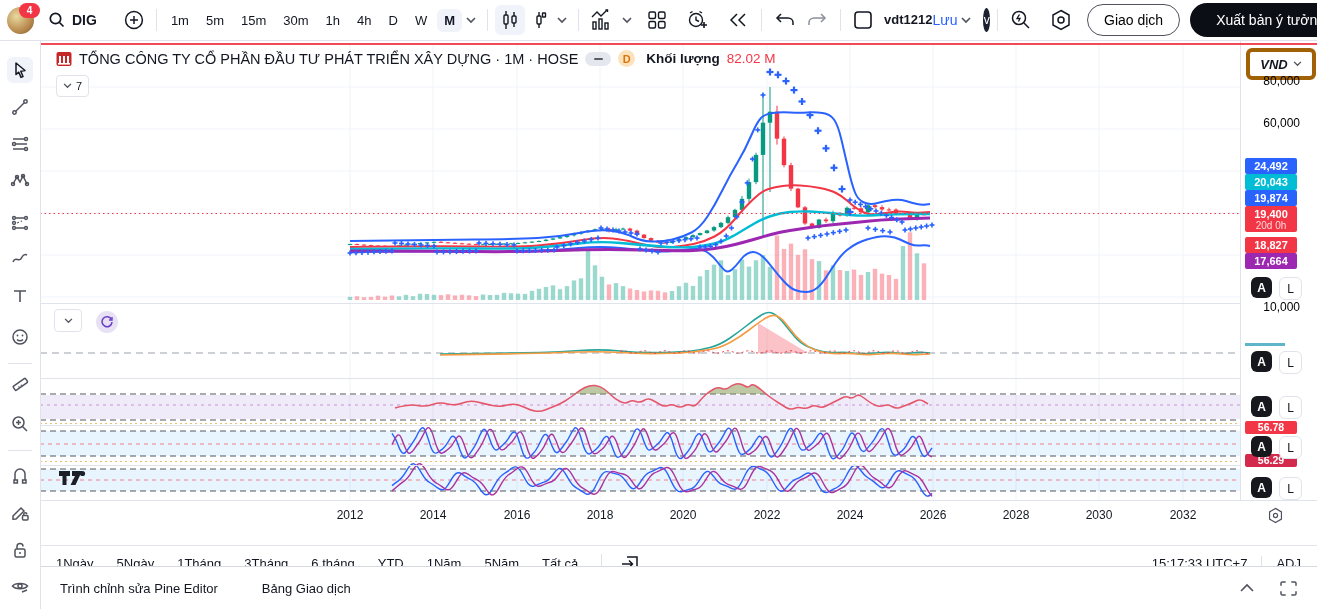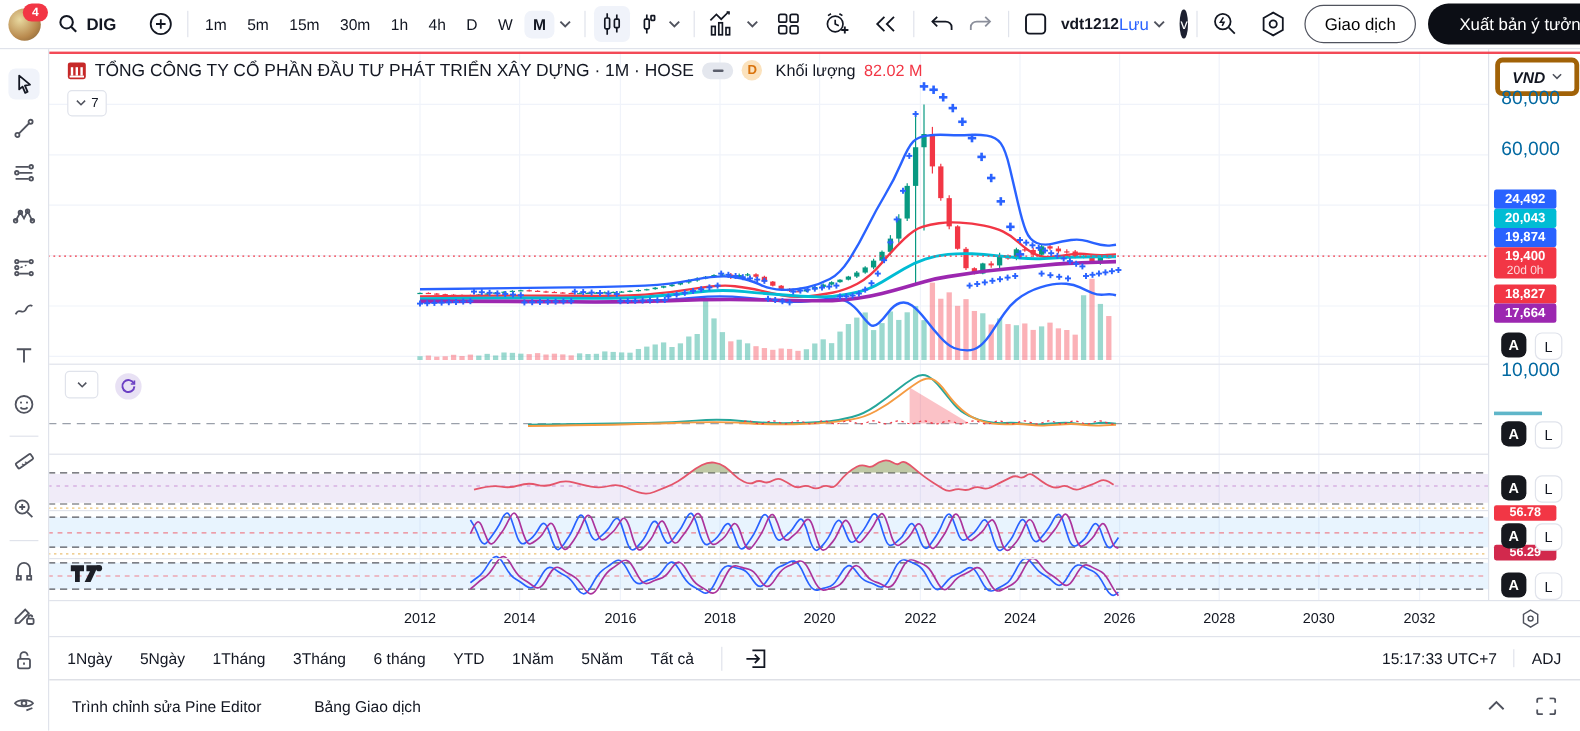--- a/index.html
+++ b/index.html
@@ -36,48 +36,48 @@
   #red-topline{position:absolute;left:40px;top:43px;width:1277px;height:1.5px;background:rgba(242,54,69,.9);z-index:12;}
   #plot{position:absolute;left:40px;top:40px;z-index:5;}
   .pane-divider{position:absolute;left:40px;width:1277px;height:1px;background:#e0e3eb;z-index:8;}
   
   #legend{position:absolute;left:56px;top:50px;z-index:15;display:flex;align-items:center;gap:7px;}
   #legend-title{font-size:14.5px;font-weight:500;}
   #interval-pill{width:26px;height:14px;border-radius:8px;background:#e4e7ee;display:flex;align-items:center;justify-content:center;}
   #interval-pill div{width:9px;height:2px;background:#5a5e6b;border-radius:1px;}
   #d-badge{width:17px;height:17px;border-radius:50%;background:#fbe2bd;color:#d9730d;font-size:11px;font-weight:700;
     display:flex;align-items:center;justify-content:center;}
-  #vol-label{font-size:13.5px;margin-left:4px;}
+  #vol-label{font-size:13.5px;margin-left:4px;font-weight:bold;}
   #vol-value{font-size:13.5px;color:#f23645;}
   #objtree-btn{position:absolute;left:56px;top:75px;z-index:15;border:1px solid #e0e3eb;border-radius:4px;background:#fff;
     height:20px;padding:0 6px;display:flex;align-items:center;gap:4px;font-size:11px;cursor:pointer;}
   #pane2-collapse{position:absolute;left:54px;top:309px;z-index:15;border:1px solid #e0e3eb;border-radius:4px;background:#fff;
     width:26px;height:21px;display:flex;align-items:center;justify-content:center;cursor:pointer;}
   #pane2-refresh{position:absolute;left:96px;top:311px;z-index:15;width:22px;height:22px;border-radius:50%;
     background:rgba(126,87,194,.18);display:flex;align-items:center;justify-content:center;cursor:pointer;}
   #tv-watermark{position:absolute;left:58px;top:468px;z-index:9;opacity:.92;}
   
   #price-axis{position:absolute;left:1240px;top:40px;width:77px;height:490px;background:#fff;border-left:1px solid #e0e3eb;z-index:10;}
   #vnd-btn{position:absolute;left:5px;top:8px;width:62px;height:24px;border:4px solid #a16207;border-radius:6px;background:#fff;
     display:flex;align-items:center;justify-content:center;gap:5px;font-size:13px;font-weight:600;cursor:pointer;font-style:italic;}
-  .scale-label{position:absolute;right:18px;font-size:16px;color:#0369a1;}
+  .scale-label{position:absolute;right:18px;font-size:12px;color:#000000;}
   .price-badge{position:absolute;left:4px;width:52px;border-radius:2px;color:#fff;font-size:11px;font-weight:700;
     text-align:center;line-height:16px;}
   .price-badge .sub{font-weight:400;font-size:10px;opacity:.8;line-height:12px;margin-top:-2px;}
   .al-pair{position:absolute;left:10px;display:flex;gap:7px;}
   .al-a{width:21px;height:21px;border-radius:6px;background:#16181e;color:#fff;font-size:12px;font-weight:700;
     display:flex;align-items:center;justify-content:center;cursor:pointer;}
   .al-l{width:21px;height:21px;border-radius:6px;background:#fff;border:1px solid #e0e3eb;color:#131722;font-size:12px;
     display:flex;align-items:center;justify-content:center;cursor:pointer;}
   #teal-tick{position:absolute;left:4px;top:303px;width:40px;height:3px;background:#5fb6c9;}
   
   #time-axis{position:absolute;left:40px;top:500px;width:1277px;height:30px;background:#fff;border-top:1px solid #e0e3eb;z-index:10;}
   .year-label{position:absolute;top:7px;transform:translateX(-50%);font-size:12px;color:#131722;}
   
-  #range-bar{position:absolute;left:40px;top:530px;width:1277px;height:36px;background:#fff;border-top:1px solid #e0e3eb;
+  #range-bar{position:absolute;left:40px;top:545px;width:1277px;height:36px;background:#fff;border-top:1px solid #e0e3eb;
     display:flex;align-items:center;padding-left:16px;box-sizing:border-box;z-index:10;font-size:13px;}
   .range-item{margin-right:23px;cursor:pointer;flex:none;}
   .rb-sep{width:1px;height:20px;background:#e0e3eb;margin-right:14px;flex:none;}
   #clock{margin-left:auto;flex:none;}
   #adj-btn{flex:none;margin:0 16px 0 0;padding-left:14px;border-left:1px solid #e0e3eb;margin-left:14px;cursor:pointer;}
   
   #footer{position:absolute;left:40px;top:566px;width:1277px;height:43px;background:#fff;border-top:1px solid #d6d9e0;
     display:flex;align-items:center;padding-left:20px;box-sizing:border-box;z-index:10;font-size:13px;}
   #pine-label{margin-right:44px;cursor:pointer;}
   #orders-label{cursor:pointer;}

